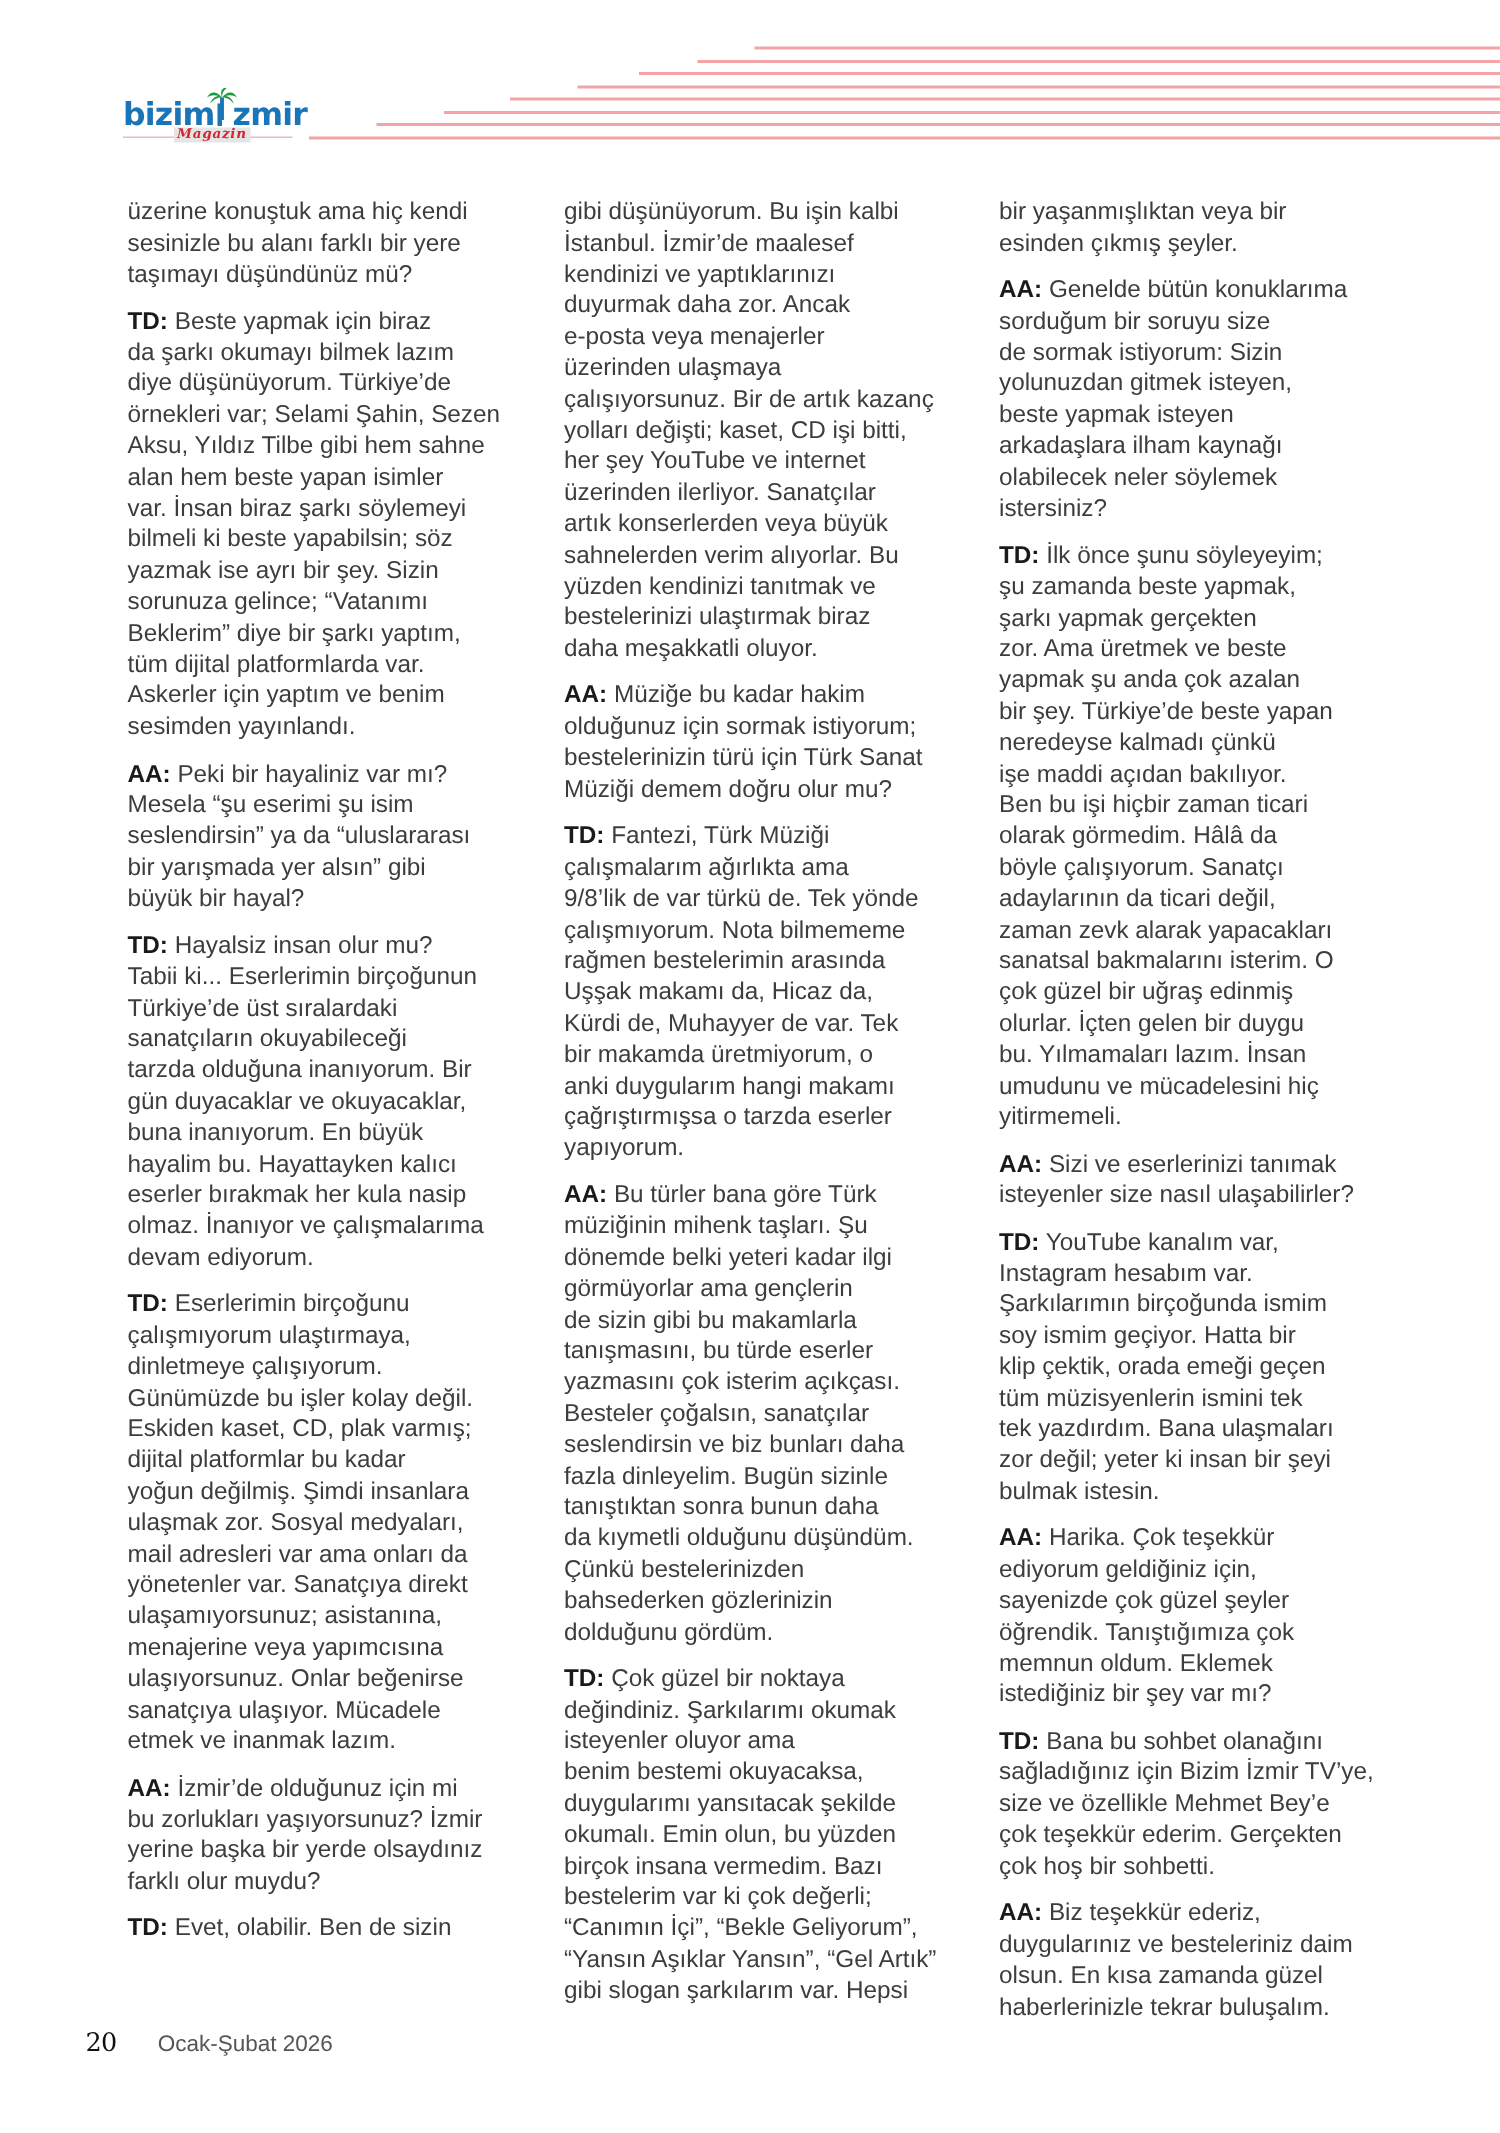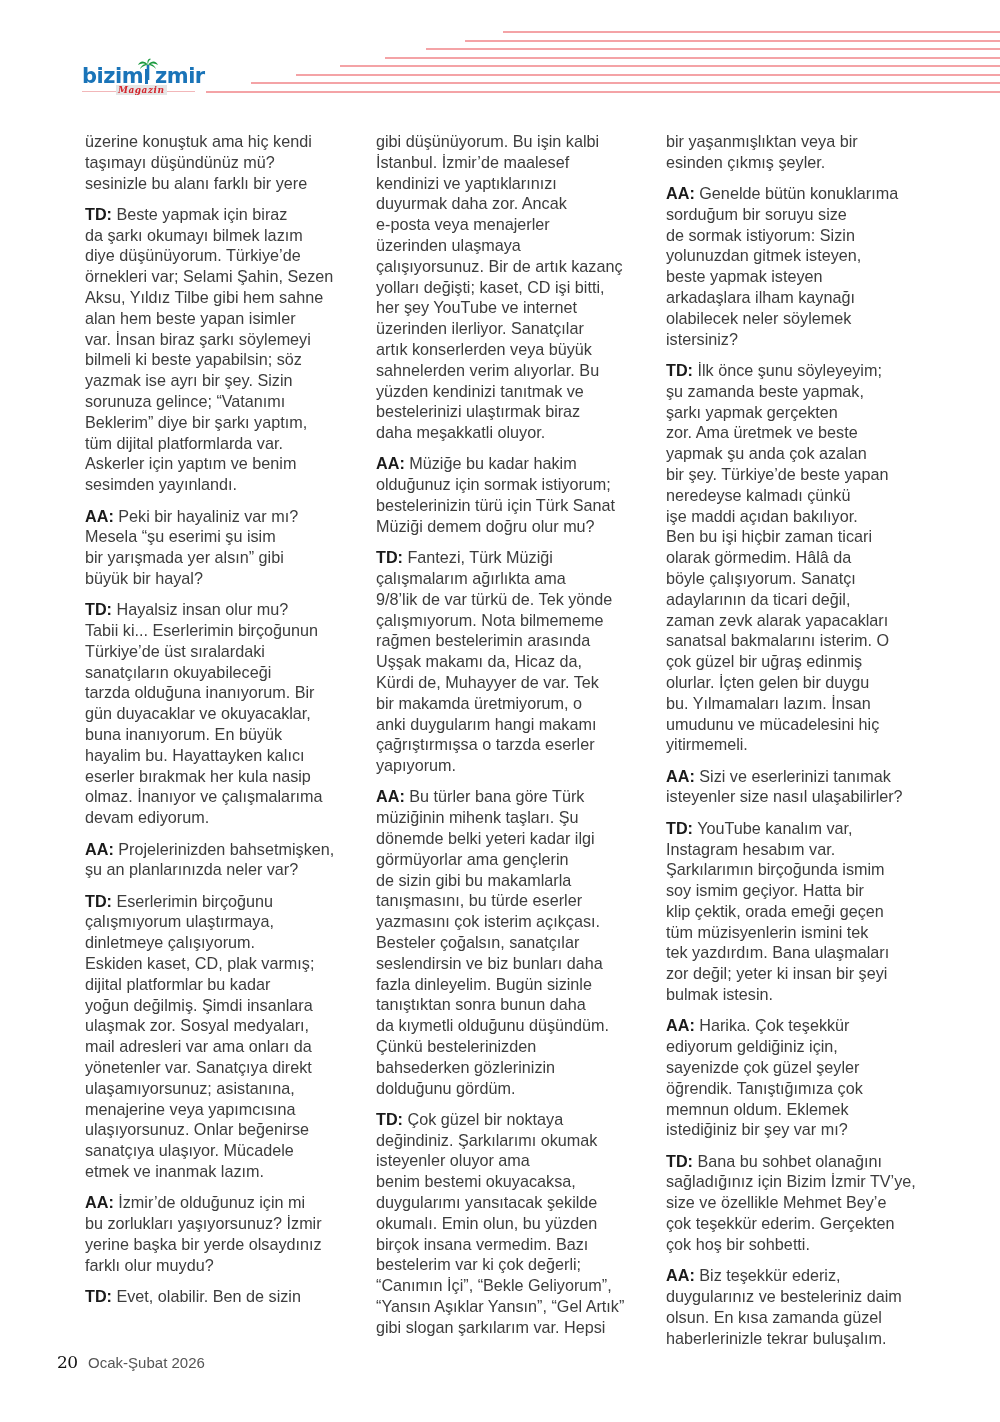--- a/index.html
+++ b/index.html
@@ -106,21 +106,21 @@
     font-family: "DejaVu Serif", serif;
     font-weight: normal;
     font-size: 17px;
     color: #111;
     letter-spacing: -0.5px;
   }
   .issue-date {
     font-family: "Liberation Sans", sans-serif;
     font-size: 15px;
     color: #555;
-    margin-left: 6px;
+    margin-left: 23px;
   }
 </style>
 </head>
 <body>
 
 <div class="header">
   <div class="deco-line" style="top:31px; left:503px;"></div>
   <div class="deco-line" style="top:40px; left:465px;"></div>
   <div class="deco-line" style="top:48px; left:426px;"></div>
   <div class="deco-line" style="top:57px; left:385px;"></div>
@@ -142,66 +142,64 @@
       <path d="M10 7 C13 4, 17 8, 18 11 C15 8, 13 7, 10 7 Z" fill="#1b9a3e"></path>
     </svg>
     <div class="logo-underline"></div>
     <div class="logo-sub">Magazin</div>
   </div>
 </div>
 
 <div class="column col-left" id="col0">
     <div class="para">
       <span class="line"><span>üzerine konuştuk ama hiç kendi</span></span>
+      <span class="line"><span>sesinizle bu alanı farklı bir yere</span></span>
       <span class="line"><span>taşımayı düşündünüz mü?</span></span>
-      <span class="line"><span>sesinizle bu alanı farklı bir yere</span></span>
     </div>
     <div class="para">
       <span class="line"><span class="speaker">TD:</span><span> Beste yapmak için biraz</span></span>
       <span class="line"><span>da şarkı okumayı bilmek lazım</span></span>
       <span class="line"><span>diye düşünüyorum. Türkiye’de</span></span>
       <span class="line"><span>örnekleri var; Selami Şahin, Sezen</span></span>
       <span class="line"><span>Aksu, Yıldız Tilbe gibi hem sahne</span></span>
       <span class="line"><span>alan hem beste yapan isimler</span></span>
       <span class="line"><span>var. İnsan biraz şarkı söylemeyi</span></span>
       <span class="line"><span>bilmeli ki beste yapabilsin; söz</span></span>
       <span class="line"><span>yazmak ise ayrı bir şey. Sizin</span></span>
       <span class="line"><span>sorunuza gelince; “Vatanımı</span></span>
       <span class="line"><span>Beklerim” diye bir şarkı yaptım,</span></span>
       <span class="line"><span>tüm dijital platformlarda var.</span></span>
       <span class="line"><span>Askerler için yaptım ve benim</span></span>
       <span class="line"><span>sesimden yayınlandı.</span></span>
     </div>
     <div class="para">
       <span class="line"><span class="speaker">AA:</span><span> Peki bir hayaliniz var mı?</span></span>
       <span class="line"><span>Mesela “şu eserimi şu isim</span></span>
+      <span class="line"><span>seslendirsin” ya da “uluslararası</span></span>
       <span class="line"><span>bir yarışmada yer alsın” gibi</span></span>
       <span class="line"><span>büyük bir hayal?</span></span>
     </div>
     <div class="para">
       <span class="line"><span class="speaker">TD:</span><span> Hayalsiz insan olur mu?</span></span>
       <span class="line"><span>Tabii ki...  Eserlerimin birçoğunun</span></span>
       <span class="line"><span>Türkiye’de üst sıralardaki</span></span>
       <span class="line"><span>sanatçıların okuyabileceği</span></span>
       <span class="line"><span>tarzda olduğuna inanıyorum. Bir</span></span>
       <span class="line"><span>gün duyacaklar ve okuyacaklar,</span></span>
       <span class="line"><span>buna inanıyorum. En büyük</span></span>
       <span class="line"><span>hayalim bu. Hayattayken kalıcı</span></span>
       <span class="line"><span>eserler bırakmak her kula nasip</span></span>
       <span class="line"><span>olmaz. İnanıyor ve çalışmalarıma</span></span>
       <span class="line"><span>devam ediyorum.</span></span>
     </div>
     <div class="para">
-      <span class="line"><span class="speaker">AA:</span><span> Projelerinizden bahsetmişken,</span></span>
-      <span class="line"><span>şu an planlarınızda neler var?</span></span>
-    </div>
-    <div class="para">
       <span class="line"><span class="speaker">TD:</span><span> Eserlerimin birçoğunu</span></span>
       <span class="line"><span>çalışmıyorum ulaştırmaya,</span></span>
       <span class="line"><span>dinletmeye çalışıyorum.</span></span>
+      <span class="line"><span>Günümüzde bu işler kolay değil.</span></span>
       <span class="line"><span>Eskiden kaset, CD, plak varmış;</span></span>
       <span class="line"><span>dijital platformlar bu kadar</span></span>
       <span class="line"><span>yoğun değilmiş. Şimdi insanlara</span></span>
       <span class="line"><span>ulaşmak zor. Sosyal medyaları,</span></span>
       <span class="line"><span>mail adresleri var ama onları da</span></span>
       <span class="line"><span>yönetenler var. Sanatçıya direkt</span></span>
       <span class="line"><span>ulaşamıyorsunuz; asistanına,</span></span>
       <span class="line"><span>menajerine veya yapımcısına</span></span>
       <span class="line"><span>ulaşıyorsunuz. Onlar beğenirse</span></span>
       <span class="line"><span>sanatçıya ulaşıyor. Mücadele</span></span>

